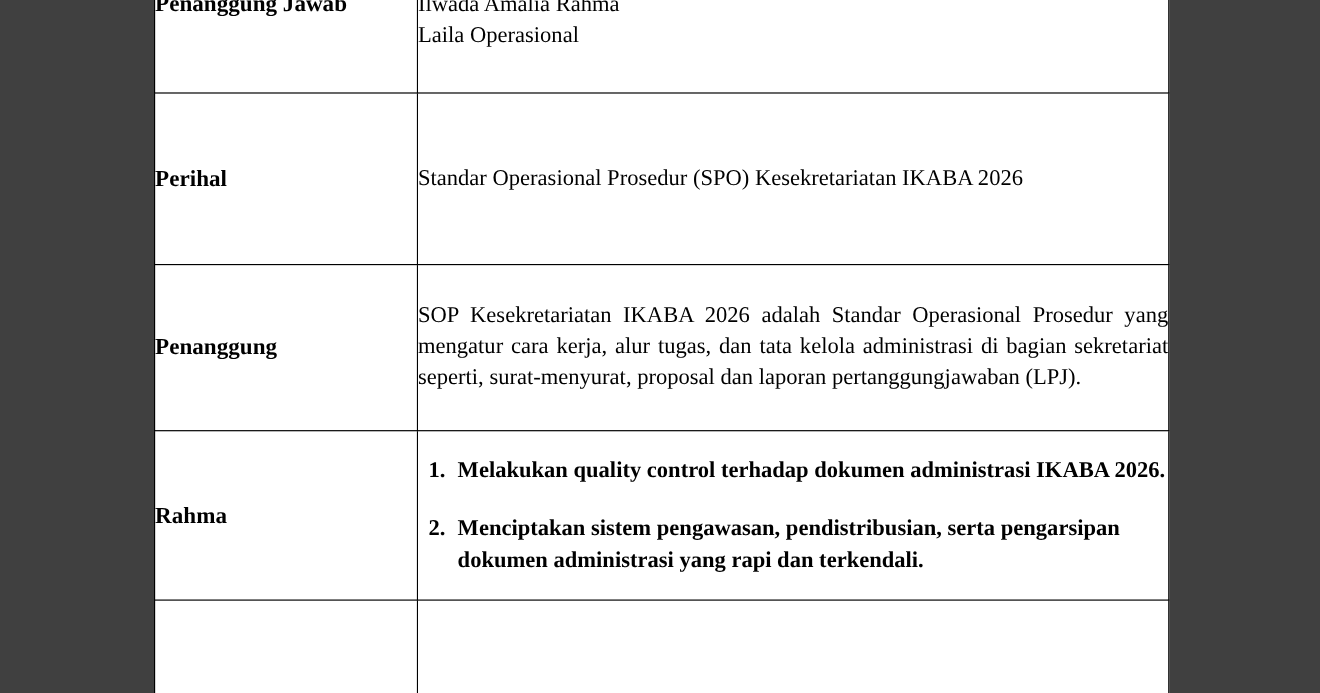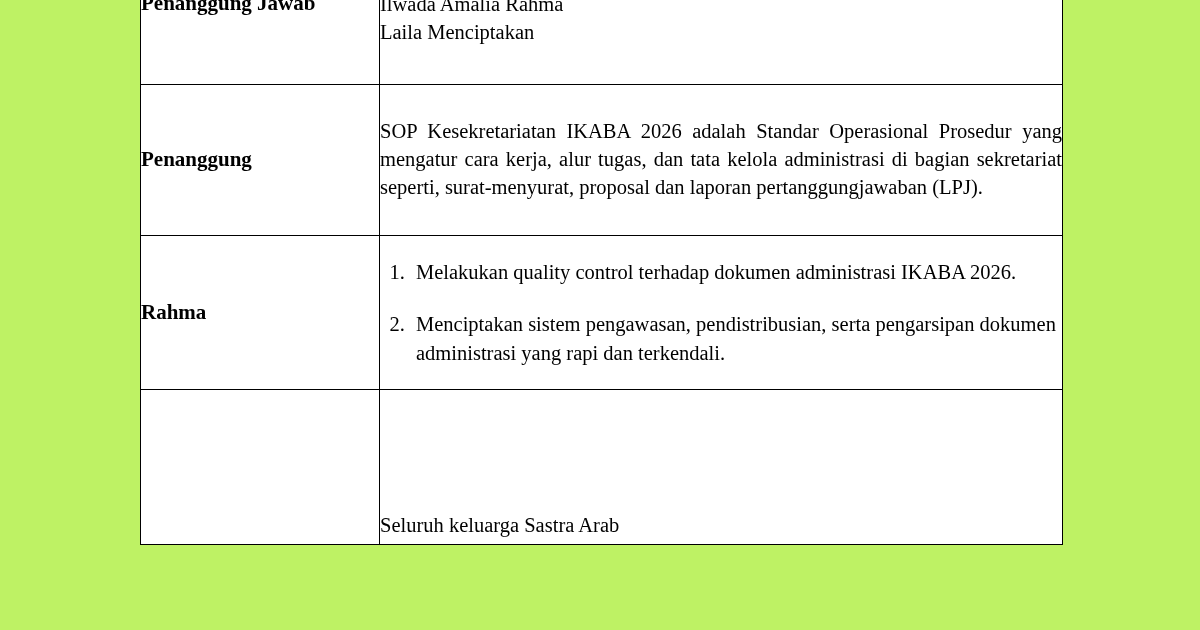--- a/index.html
+++ b/index.html
@@ -12,21 +12,21 @@
     height: 630px;
     overflow: hidden;
     font-family: "Liberation Serif", "DejaVu Serif", serif;
     color: #000000;
   }
 
   #doc-page {
     position: relative;
     width: 1200px;
     height: 630px;
-    background: #bef264;
+    background: #404040;
     overflow: hidden;
   }
 
   
   #sop-table-wrap {
     position: absolute;
     left: 140px;
     top: -18px;
     width: 920px;
   }
@@ -89,20 +89,21 @@
   tr.row-sasaran td.label-cell,
   tr.row-sasaran td.value-cell { vertical-align: bottom; padding-bottom: 4px; }
 
   tr.row-sasaran td.label-cell { line-height: 1.3; }
 
   
   ol.tujuan-list {
     margin: 0;
     padding: 0 0 0 30px;
     list-style-type: decimal;
+    font-weight: bold;
   }
   ol.tujuan-list li {
     margin: 0 0 2px 0;
     padding-left: 6px;
     line-height: 1.38;
   }
   ol.tujuan-list li:last-child { margin-bottom: 0; margin-top: 24px; }
 </style>
 </head>
 <body>
@@ -110,25 +111,29 @@
 <div id="doc-page">
   <div id="sop-table-wrap">
     <table class="sop-table">
       <tbody>
 
         <tr class="row-penanggung">
           <td class="label-cell">Penanggung Jawab</td>
           <td class="value-cell">
             <span class="v-plain">
               <span class="ln">Ilwada Amalia Rahma</span>
-              <span class="ln">Laila Menciptakan</span>
+              <span class="ln">Laila Operasional</span>
             </span>
           </td>
         </tr>
 
+        <tr class="row-perihal">
+          <td class="label-cell">Perihal</td>
+          <td class="value-cell">Standar Operasional Prosedur (SPO) Kesekretariatan IKABA 2026</td>
+        </tr>
 
         <tr class="row-deskripsi">
           <td class="label-cell">Penanggung</td>
           <td class="value-cell v-justify">SOP Kesekretariatan IKABA 2026 adalah Standar Operasional Prosedur yang mengatur cara kerja, alur tugas, dan tata kelola administrasi di bagian sekretariat seperti, surat-menyurat, proposal dan laporan pertanggungjawaban (LPJ).</td>
         </tr>
 
         <tr class="row-tujuan">
           <td class="label-cell">Rahma</td>
           <td class="value-cell">
             <ol class="tujuan-list">

